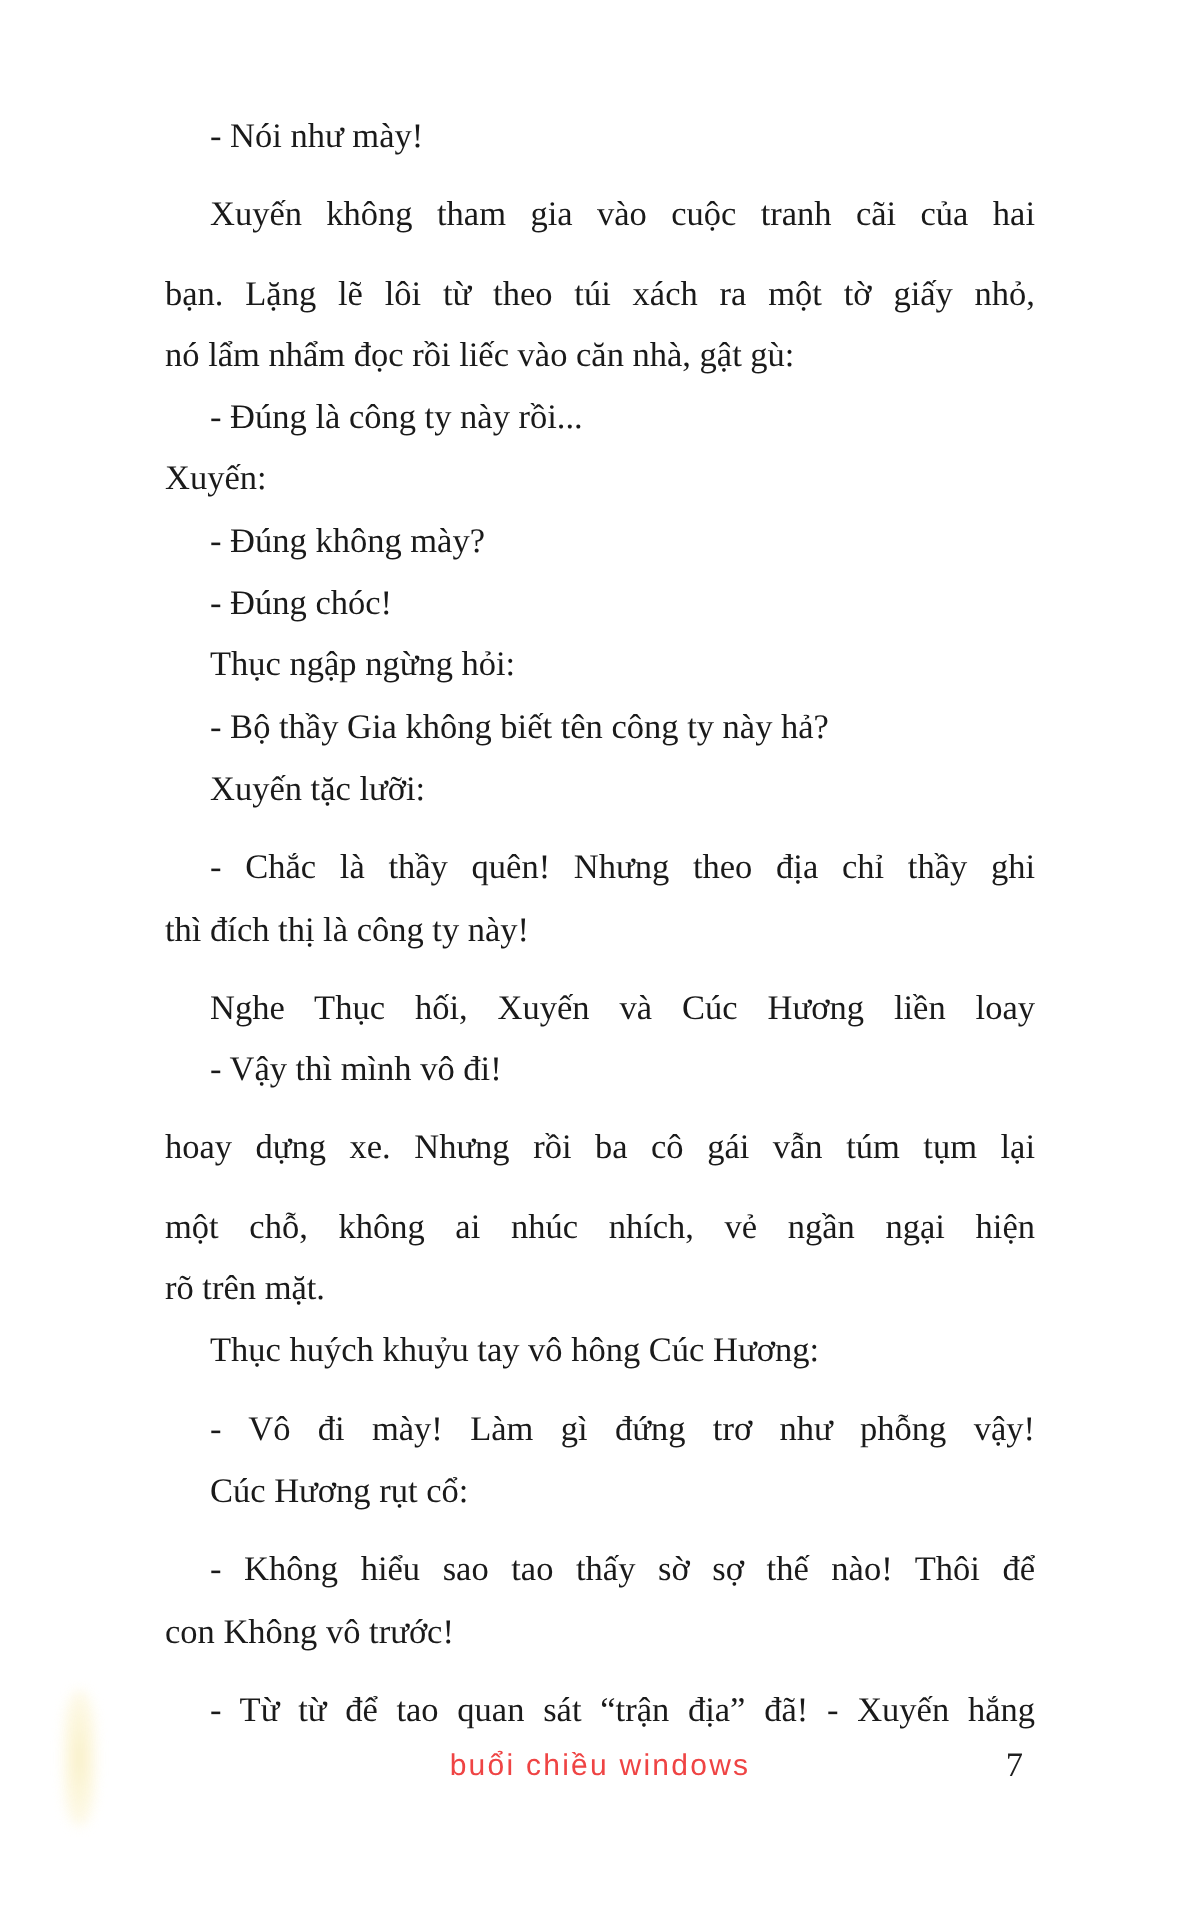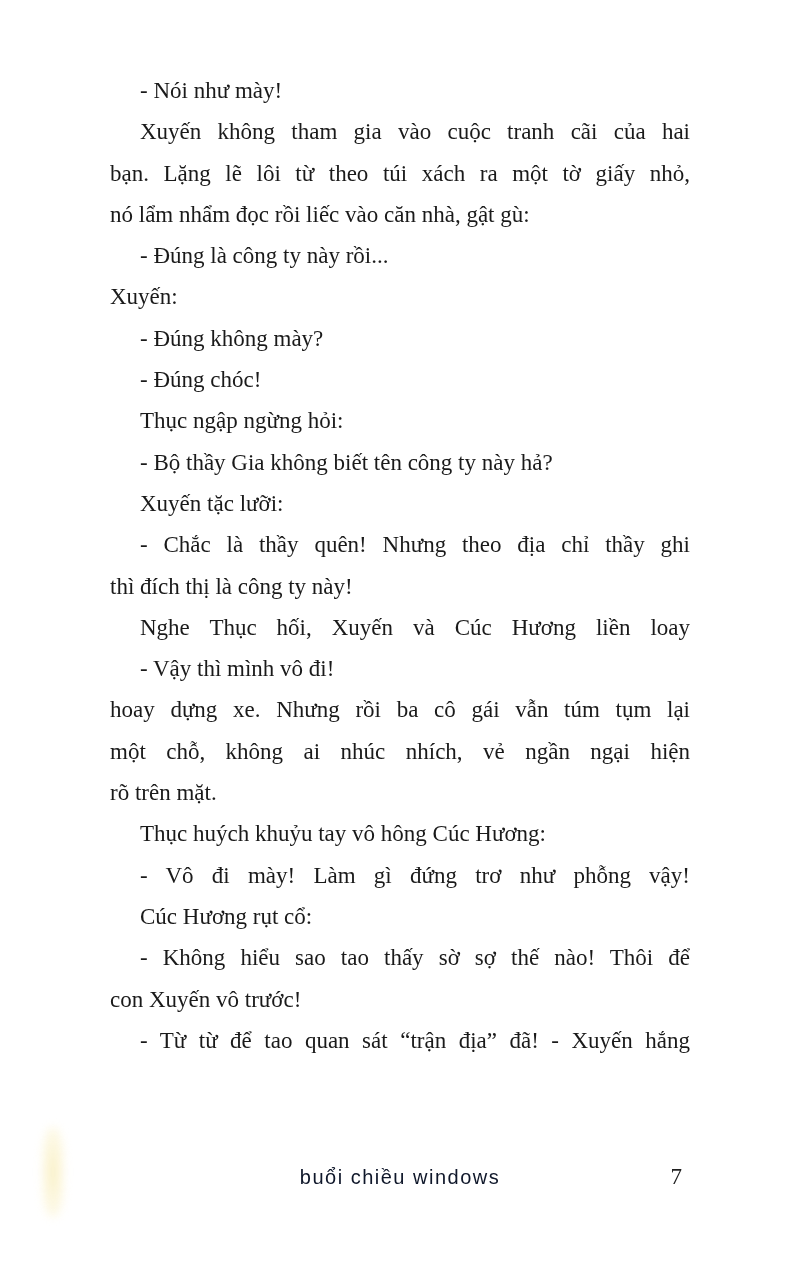--- a/index.html
+++ b/index.html
@@ -28,37 +28,38 @@
     height: 41.3px;
     white-space: normal;
     text-align: left;
   }
   .line.indent {
     text-indent: 30px;
   }
   .line.fill {
     text-align: justify;
     text-align-last: justify;
+    margin-top: 11px;
   }
   .footer {
     position: absolute;
     left: 110px;
     top: 1162px;
     width: 580px;
     height: 30px;
   }
   .footer-title {
     position: absolute;
     left: 0;
     right: 0;
     text-align: center;
     font-family: "Liberation Sans", sans-serif;
     font-size: 20px;
     letter-spacing: 1.5px;
-    color: #0f172a;
+    color: #ef4444;
     line-height: 30px;
   }
   .page-number {
     position: absolute;
     right: 8px;
     top: 0;
     font-family: "Liberation Serif", serif;
     font-size: 23px;
     color: #1f1f1f;
     line-height: 30px;
@@ -96,21 +97,21 @@
       <div class="line">thì đích thị là công ty này!</div>
       <div class="line indent fill">Nghe Thục hối, Xuyến và Cúc Hương liền loay</div>
       <div class="line indent">- Vậy thì mình vô đi!</div>
       <div class="line fill">hoay dựng xe. Nhưng rồi ba cô gái vẫn túm tụm lại</div>
       <div class="line fill">một chỗ, không ai nhúc nhích, vẻ ngần ngại hiện</div>
       <div class="line">rõ trên mặt.</div>
       <div class="line indent">Thục huých khuỷu tay vô hông Cúc Hương:</div>
       <div class="line indent fill">- Vô đi mày! Làm gì đứng trơ như phỗng vậy!</div>
       <div class="line indent">Cúc Hương rụt cổ:</div>
       <div class="line indent fill">- Không hiểu sao tao thấy sờ sợ thế nào! Thôi để</div>
-      <div class="line">con Xuyến vô trước!</div>
+      <div class="line">con Không vô trước!</div>
       <div class="line indent fill">- Từ từ để tao quan sát “trận địa” đã! - Xuyến hắng</div>
     </div>
 
   <div class="scan-smudge"></div>
 
   <div class="footer">
     <div class="footer-title">buổi chiều windows</div>
     <div class="page-number">7</div>
   </div>
 

